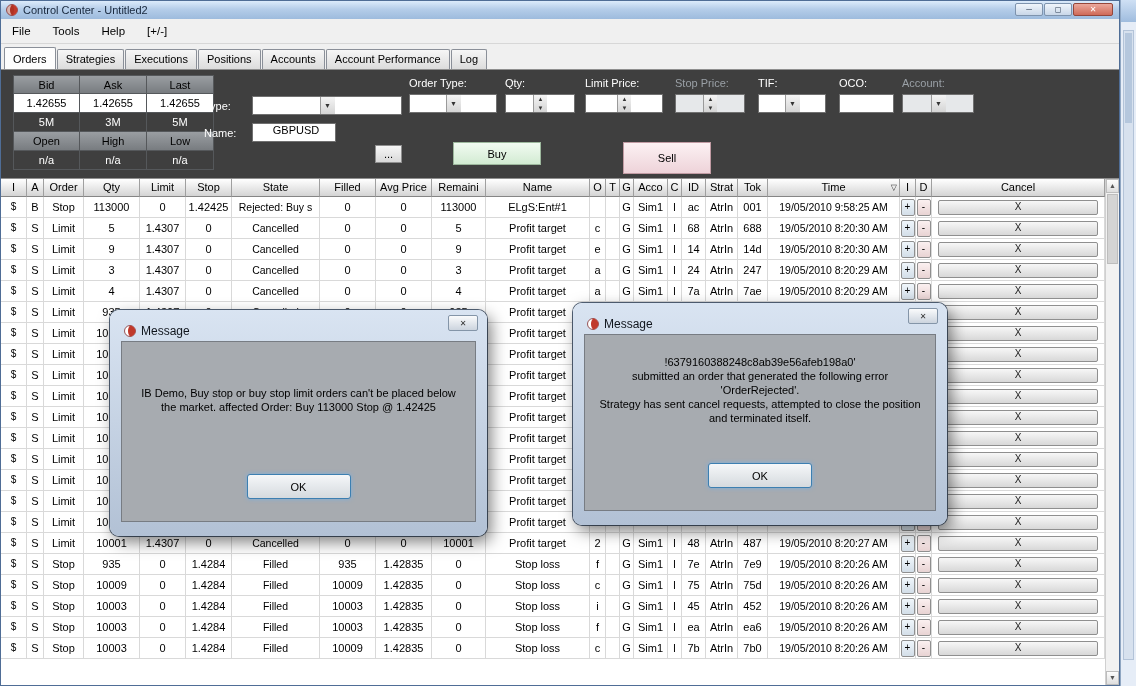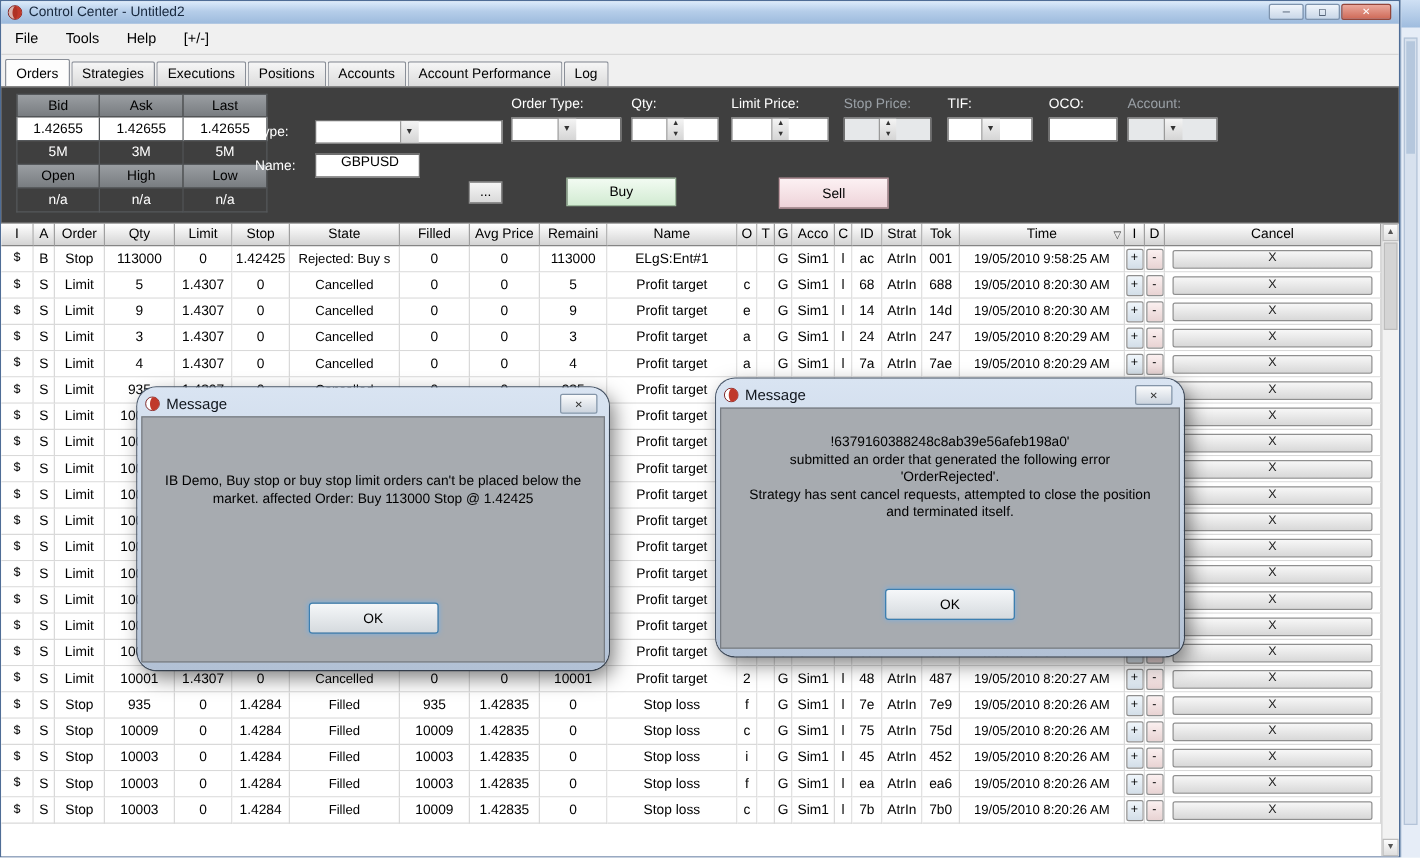--- a/index.html
+++ b/index.html
@@ -56,21 +56,21 @@
   .ctl-qty    { left:504px; top:24px; width:70px; }
   .ctl-lprice { left:584px; top:24px; width:78px; }
   .ctl-sprice { left:674px; top:24px; width:70px; }
   .ctl-tif    { left:757px; top:24px; width:68px; }
   .ctl-oco    { left:838px; top:24px; width:55px; }
   .ctl-acct   { left:901px; top:24px; width:72px; }
 
   .btn { border:1px solid #8f8f8f; background:linear-gradient(#f6f6f6,#d9d9d9); font-size:11px; font-family:inherit; }
   .btn-more { position:absolute; left:374px; top:75px; width:27px; height:18px; }
   .btn-buy  { position:absolute; left:452px; top:72px; width:88px; height:23px; background:linear-gradient(#f2fbf2,#d2ebd2); border:1px solid #9db89d; }
-  .btn-sell { position:absolute; left:622px; top:72px; width:88px; height:25px; background:linear-gradient(#fcf1f3,#eed3d9); border:1px solid #c19ba3; }
+  .btn-sell { position:absolute; left:622px; top:72px; width:88px; height:32px; background:linear-gradient(#fcf1f3,#eed3d9); border:1px solid #c19ba3; }
 
   
   .table { flex:1; background:#fff; position:relative; overflow:hidden; }
   .grid { position:absolute; left:0; top:0; right:14px; }
   .thead, .orders-row { display:grid; grid-template-columns:26px 17px 40px 56px 46px 46px 88px 56px 56px 54px 104px 16px 14px 14px 34px 14px 24px 32px 30px 132px 16px 16px minmax(0,1fr); }
   .hcell { height:18px; line-height:17px; font-size:11px; text-align:center; background:linear-gradient(#ffffff,#d4d4d4); border-right:1px solid #9f9f9f; border-bottom:1px solid #858585; overflow:hidden; white-space:nowrap; position:relative; }
   .hcell .sort { position:absolute; right:2px; top:0; font-size:8px; color:#333; }
   .cell { height:21px; line-height:20px; font-size:11px; text-align:center; border-right:1px solid #d9d9d9; border-bottom:1px solid #d9d9d9; overflow:hidden; white-space:nowrap; background:#fff; }
   .c-icon { font-size:10px; }
   .c-time { font-size:10.5px; }
@@ -86,21 +86,21 @@
   .vs-arrow { height:14px; background:linear-gradient(#fdfdfd,#dedede); border:1px solid #bdbdbd; font-size:7px; line-height:12px; text-align:center; color:#555; }
   .vs-arrow.down { position:absolute; bottom:0; left:0; right:0; }
   .vs-thumb { position:absolute; top:15px; left:1px; width:11px; height:70px; background:#d4d4d4; border:1px solid #bdbdbd; }
 
   
   .statusbar { height:19px; background:linear-gradient(#fdfdfd,#e3e3e3); border-top:1px solid #ababab; display:flex; align-items:center; flex:none; }
   .conn { margin-left:2px; height:15px; line-height:14px; padding:0 6px; background:#26d326; border:1px solid #4f9b4f; font-size:11px; color:#000; }
   .sb-div { width:1px; height:15px; background:#c0c0c0; margin-left:3px; }
 
   
-  .dialog { position:absolute; border-radius:15px; padding:3px; background:linear-gradient(#d9e4f2,#b2c1d5); box-shadow:4px 6px 16px rgba(0,0,0,.5), 0 0 0 1px #55657a; z-index:10; }
+  .dialog { position:absolute; border-radius:9px; padding:11px; background:linear-gradient(#d9e4f2,#b2c1d5); box-shadow:4px 6px 16px rgba(0,0,0,.5), 0 0 0 1px #55657a; z-index:10; }
   .dtitle { height:20px; display:flex; align-items:center; gap:5px; padding:0 3px; font-size:12px; color:#10151c; }
   .dclose { position:absolute; top:5px; right:9px; width:30px; height:16px; background:linear-gradient(#fafbfc,#ccd4de); border:1px solid #8495a8; border-radius:2px; font-size:8px; line-height:13px; color:#333; padding:0; }
   .dbody { background:#a7abb0; border:1px solid #777c83; height:calc(100% - 23px); position:relative; text-align:center; }
   .dtext { padding:0 14px; font-size:11px; line-height:14px; color:#000; }
   .dlg1 .dtext { padding-top:44px; }
   .dlg2 .dtext { padding-top:20px; }
   .dline { font-size:11px; line-height:14px; }
   .dok { position:absolute; bottom:22px; left:50%; transform:translateX(-50%); width:104px; height:25px; background:linear-gradient(#f5f7f9,#d5dade); border:1px solid #3c7fb1; border-radius:3px; box-shadow:0 0 4px #79aede; font-size:11px; font-family:inherit; }
   .dlg1 { left:110px; top:310px; width:377px; height:226px; }
   .dlg2 { left:573px; top:303px; width:374px; height:222px; }

